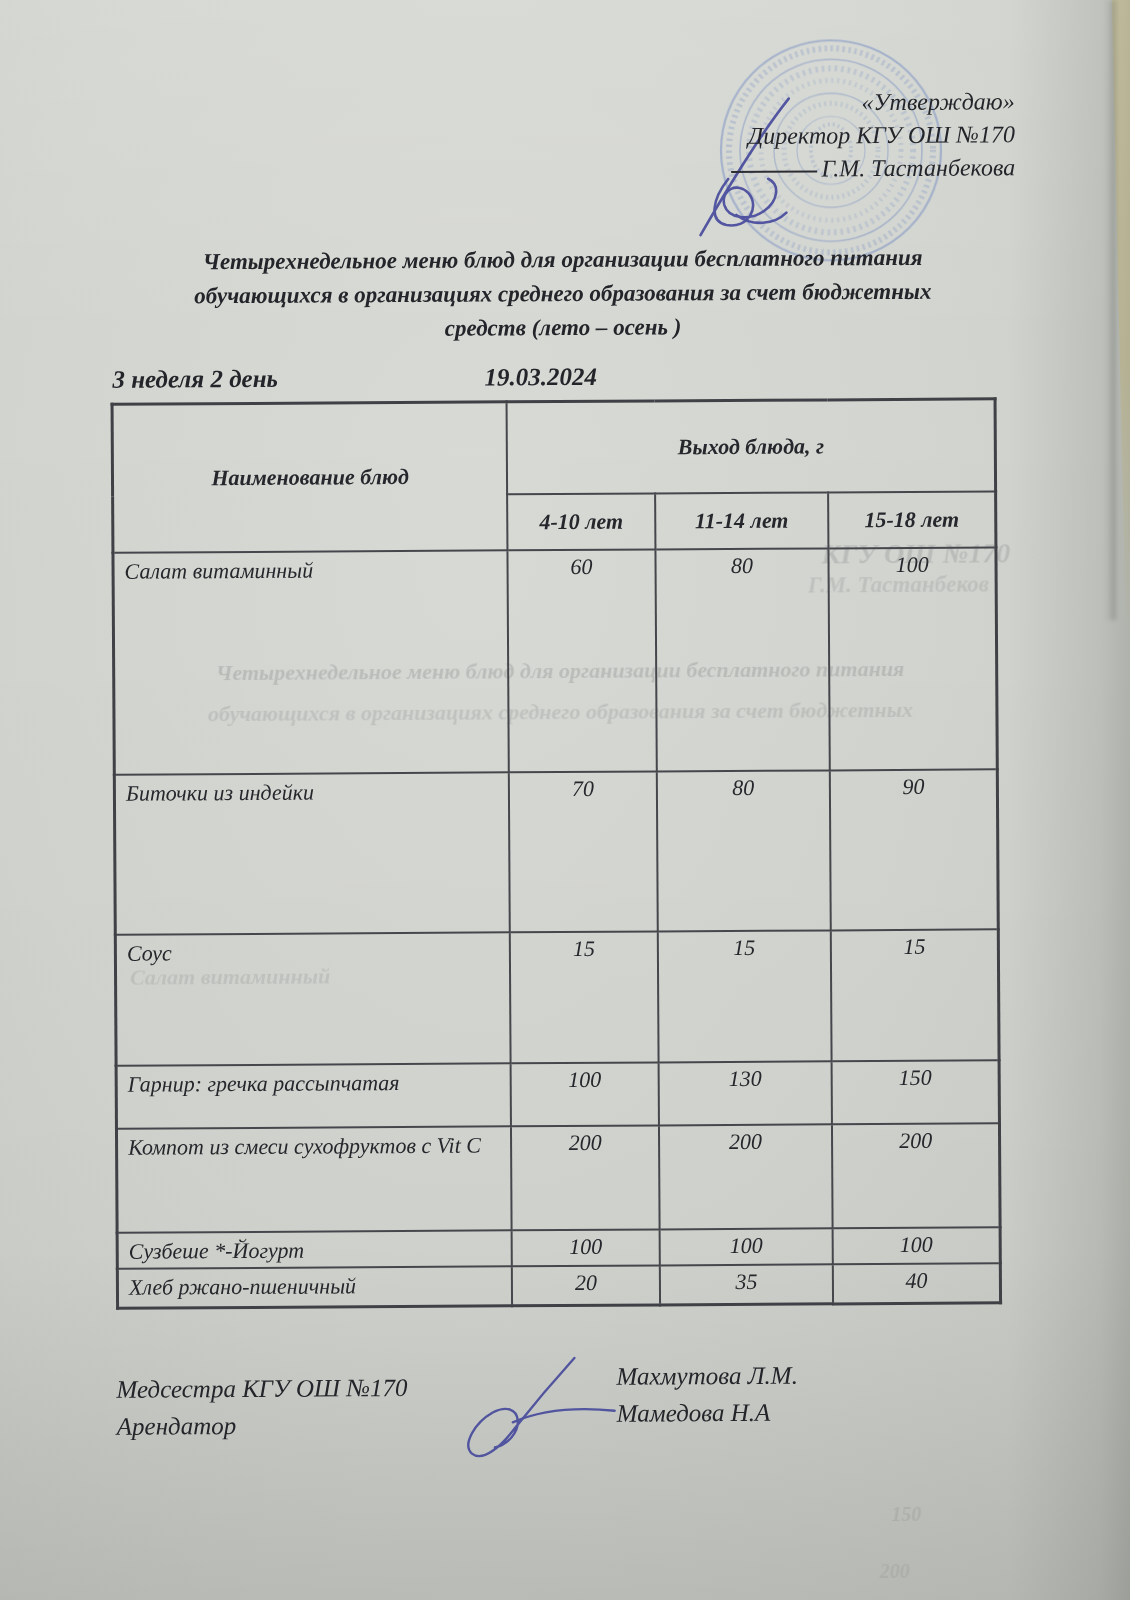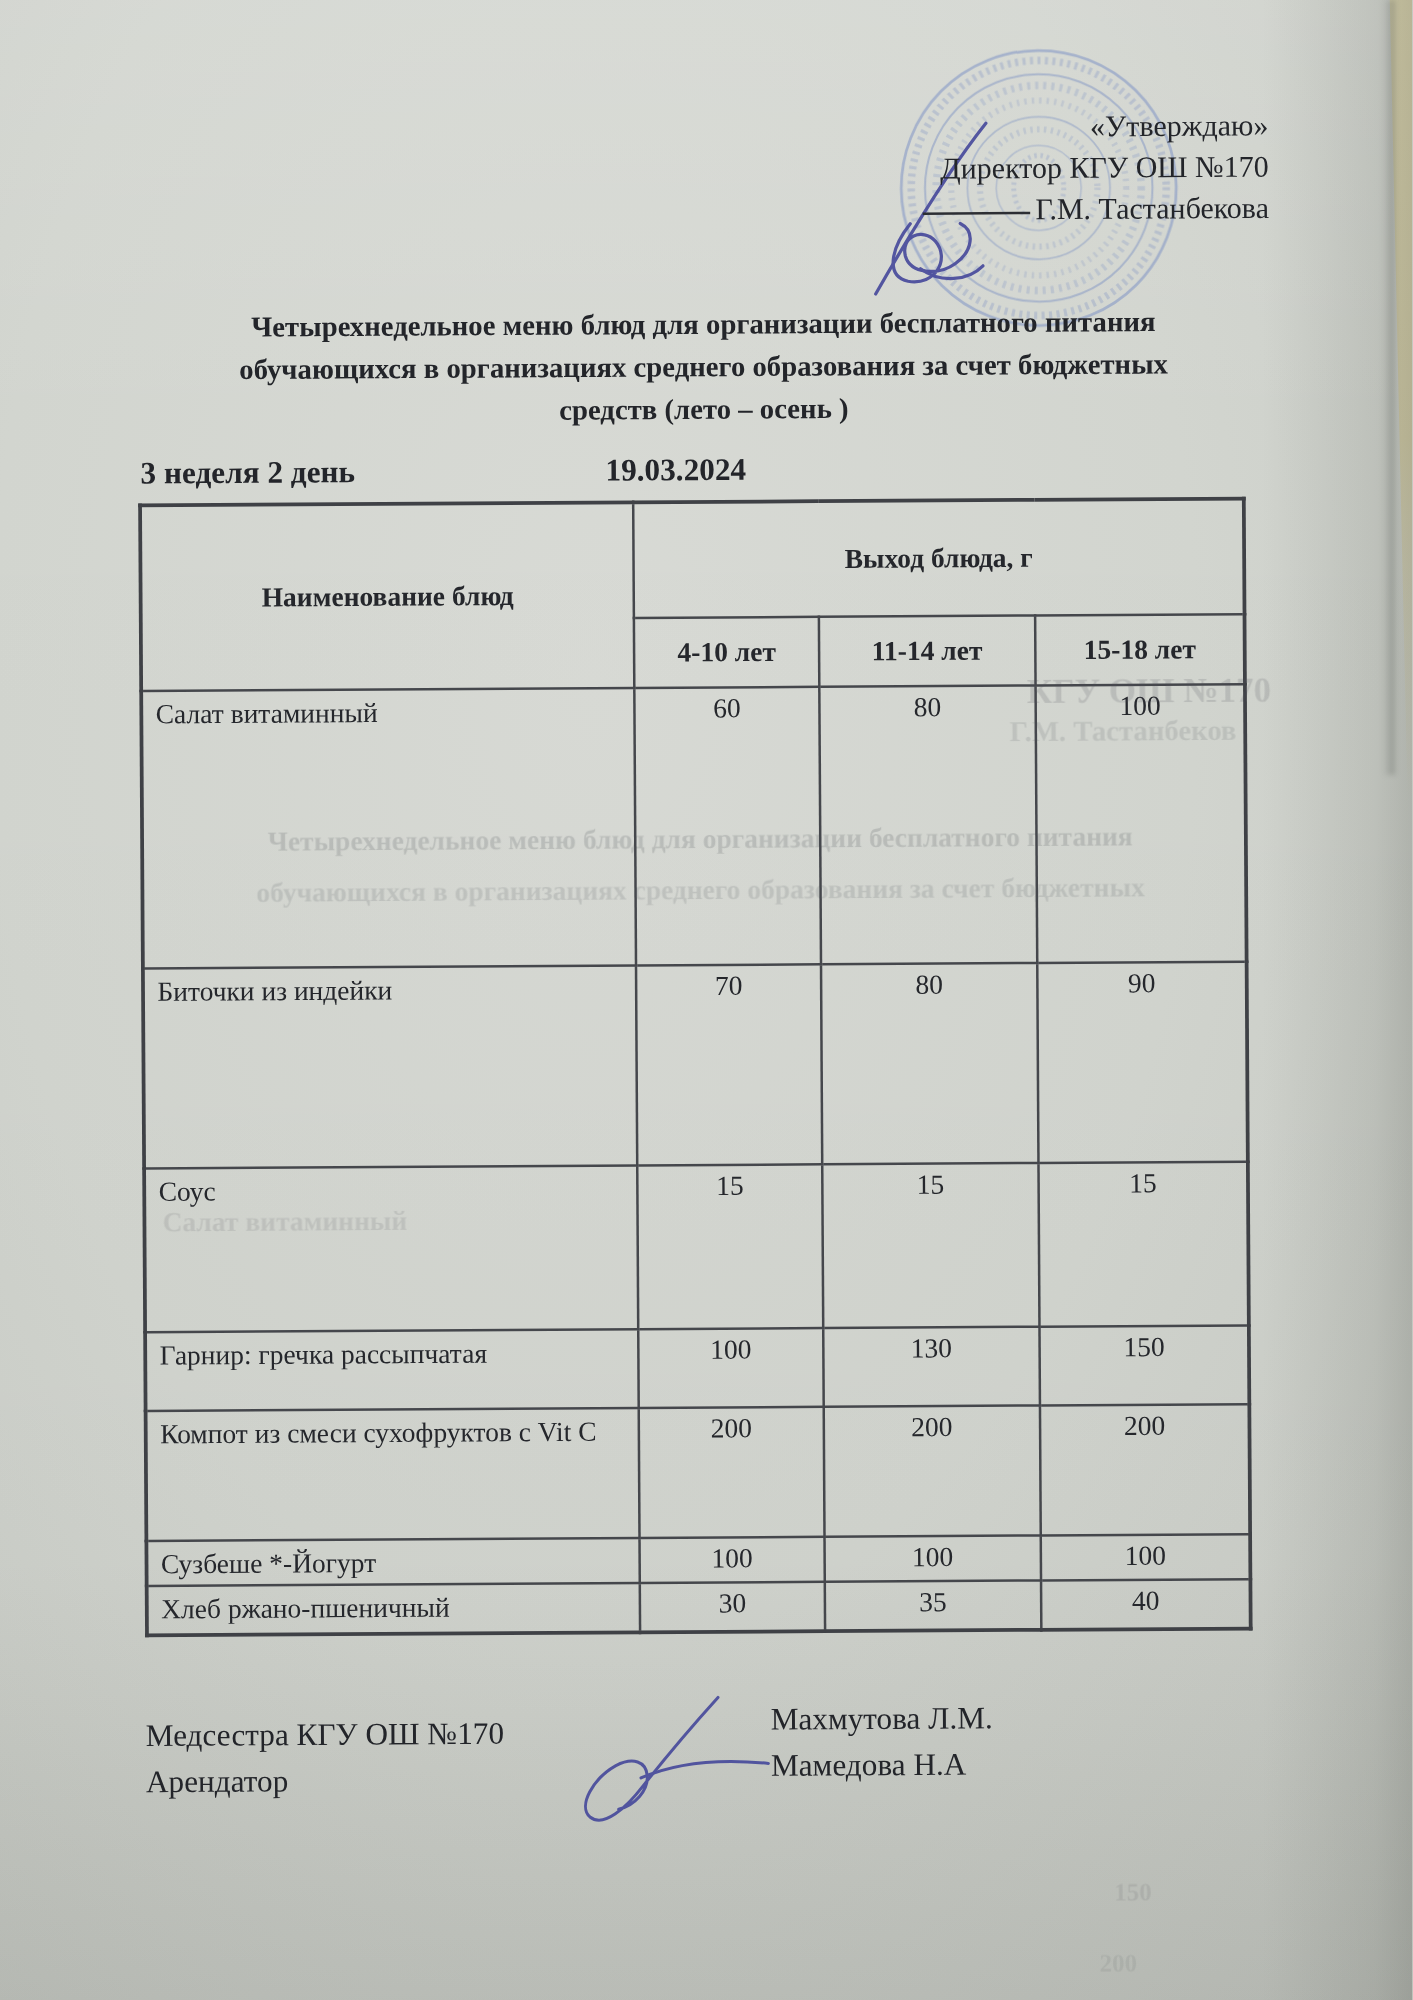--- a/index.html
+++ b/index.html
@@ -10,20 +10,21 @@
     overflow: hidden;
     background: #c9ccc5;
   }
   .photo {
     position: relative;
     width: 1130px; height: 1600px;
     background:
       linear-gradient(180deg, rgba(255,255,255,0.10) 0%, rgba(0,0,0,0) 22%, rgba(0,0,0,0.02) 78%, rgba(60,64,58,0.14) 100%),
       radial-gradient(ellipse at 42% 34%, #d8dad5 0%, #d2d5cf 52%, #c6c9c3 100%);
     overflow: hidden;
+    font-style: italic;
   }
   
   .desk-edge {
     position: absolute; top: 0; right: 0;
     width: 26px; height: 640px;
     background: linear-gradient(180deg, #d9d2ac 0%, #d2cba5 55%, rgba(210,203,165,0) 100%);
     clip-path: polygon(30% 0, 100% 0, 100% 100%, 85% 100%);
   }
   .paper-edge-shadow {
     position: absolute; top: 0; right: 14px;
@@ -225,21 +226,21 @@
           <td class="val">200</td>
         </tr>
         <tr>
           <td class="dish">Сузбеше *-Йогурт</td>
           <td class="val">100</td>
           <td class="val">100</td>
           <td class="val">100</td>
         </tr>
         <tr>
           <td class="dish">Хлеб ржано-пшеничный</td>
-          <td class="val">30</td>
+          <td class="val">20</td>
           <td class="val">35</td>
           <td class="val">40</td>
         </tr>
       </tbody>
     </table>
 
     <div class="footer-left">
       <div>Медсестра КГУ ОШ №170</div>
       <div>Арендатор</div>
     </div>

